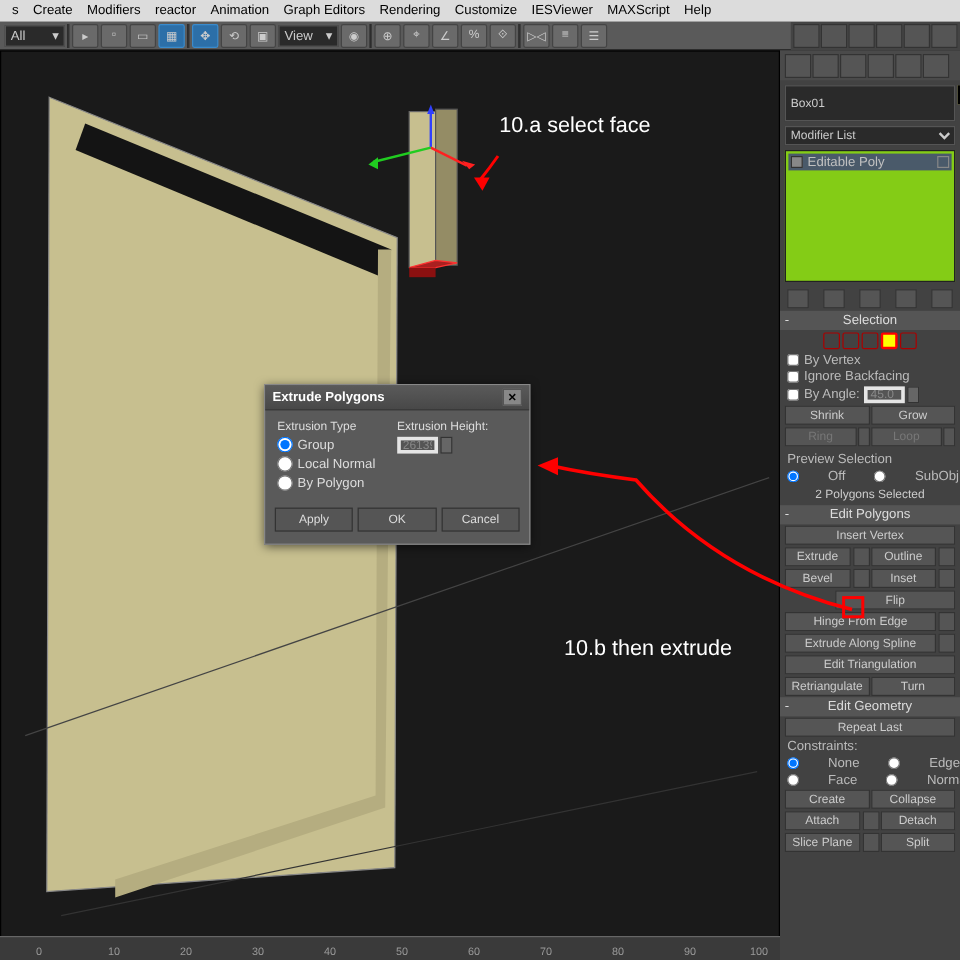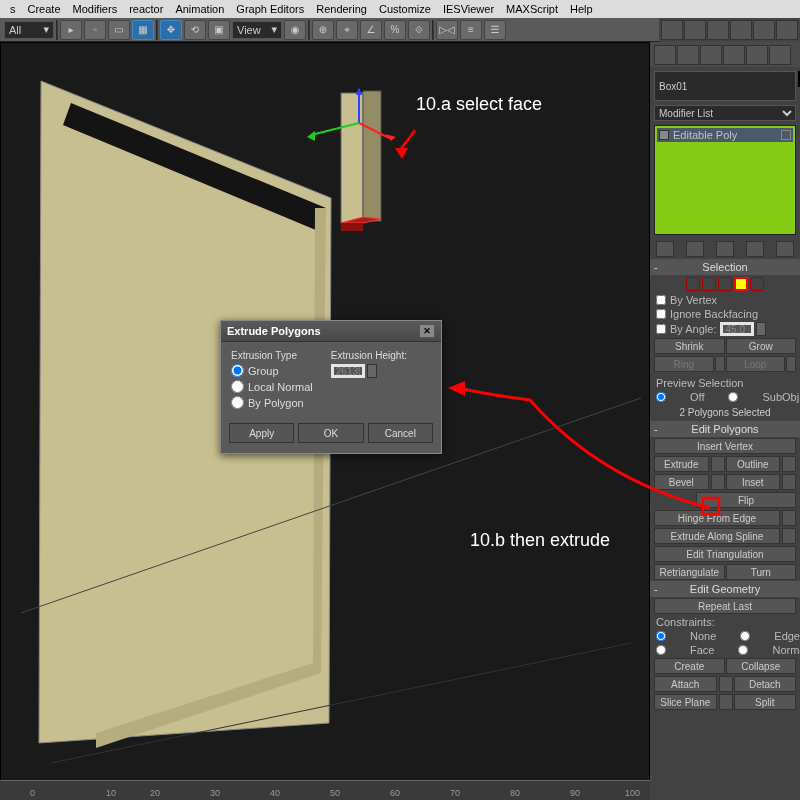--- a/index.html
+++ b/index.html
@@ -137,21 +137,21 @@
     <polygon points="314,88 306,94 314,98" fill="#20cc20"></polygon>
 
     <line x1="20" y1="570" x2="640" y2="355" stroke="#444"></line>
     <line x1="50" y1="720" x2="630" y2="600" stroke="#333"></line>
   </svg>
 </div>
 
 <div class="ruler" style="top:780px;bottom:auto;">
   <div class="ruler-ticks">
     <span style="left:30px">0</span>
-    <span style="left:106px">10</span>
+    <span style="left:90px">10</span>
     <span style="left:150px">20</span>
     <span style="left:210px">30</span>
     <span style="left:270px">40</span>
     <span style="left:330px">50</span>
     <span style="left:390px">60</span>
     <span style="left:450px">70</span>
     <span style="left:510px">80</span>
     <span style="left:570px">90</span>
     <span style="left:625px">100</span>
   </div>

